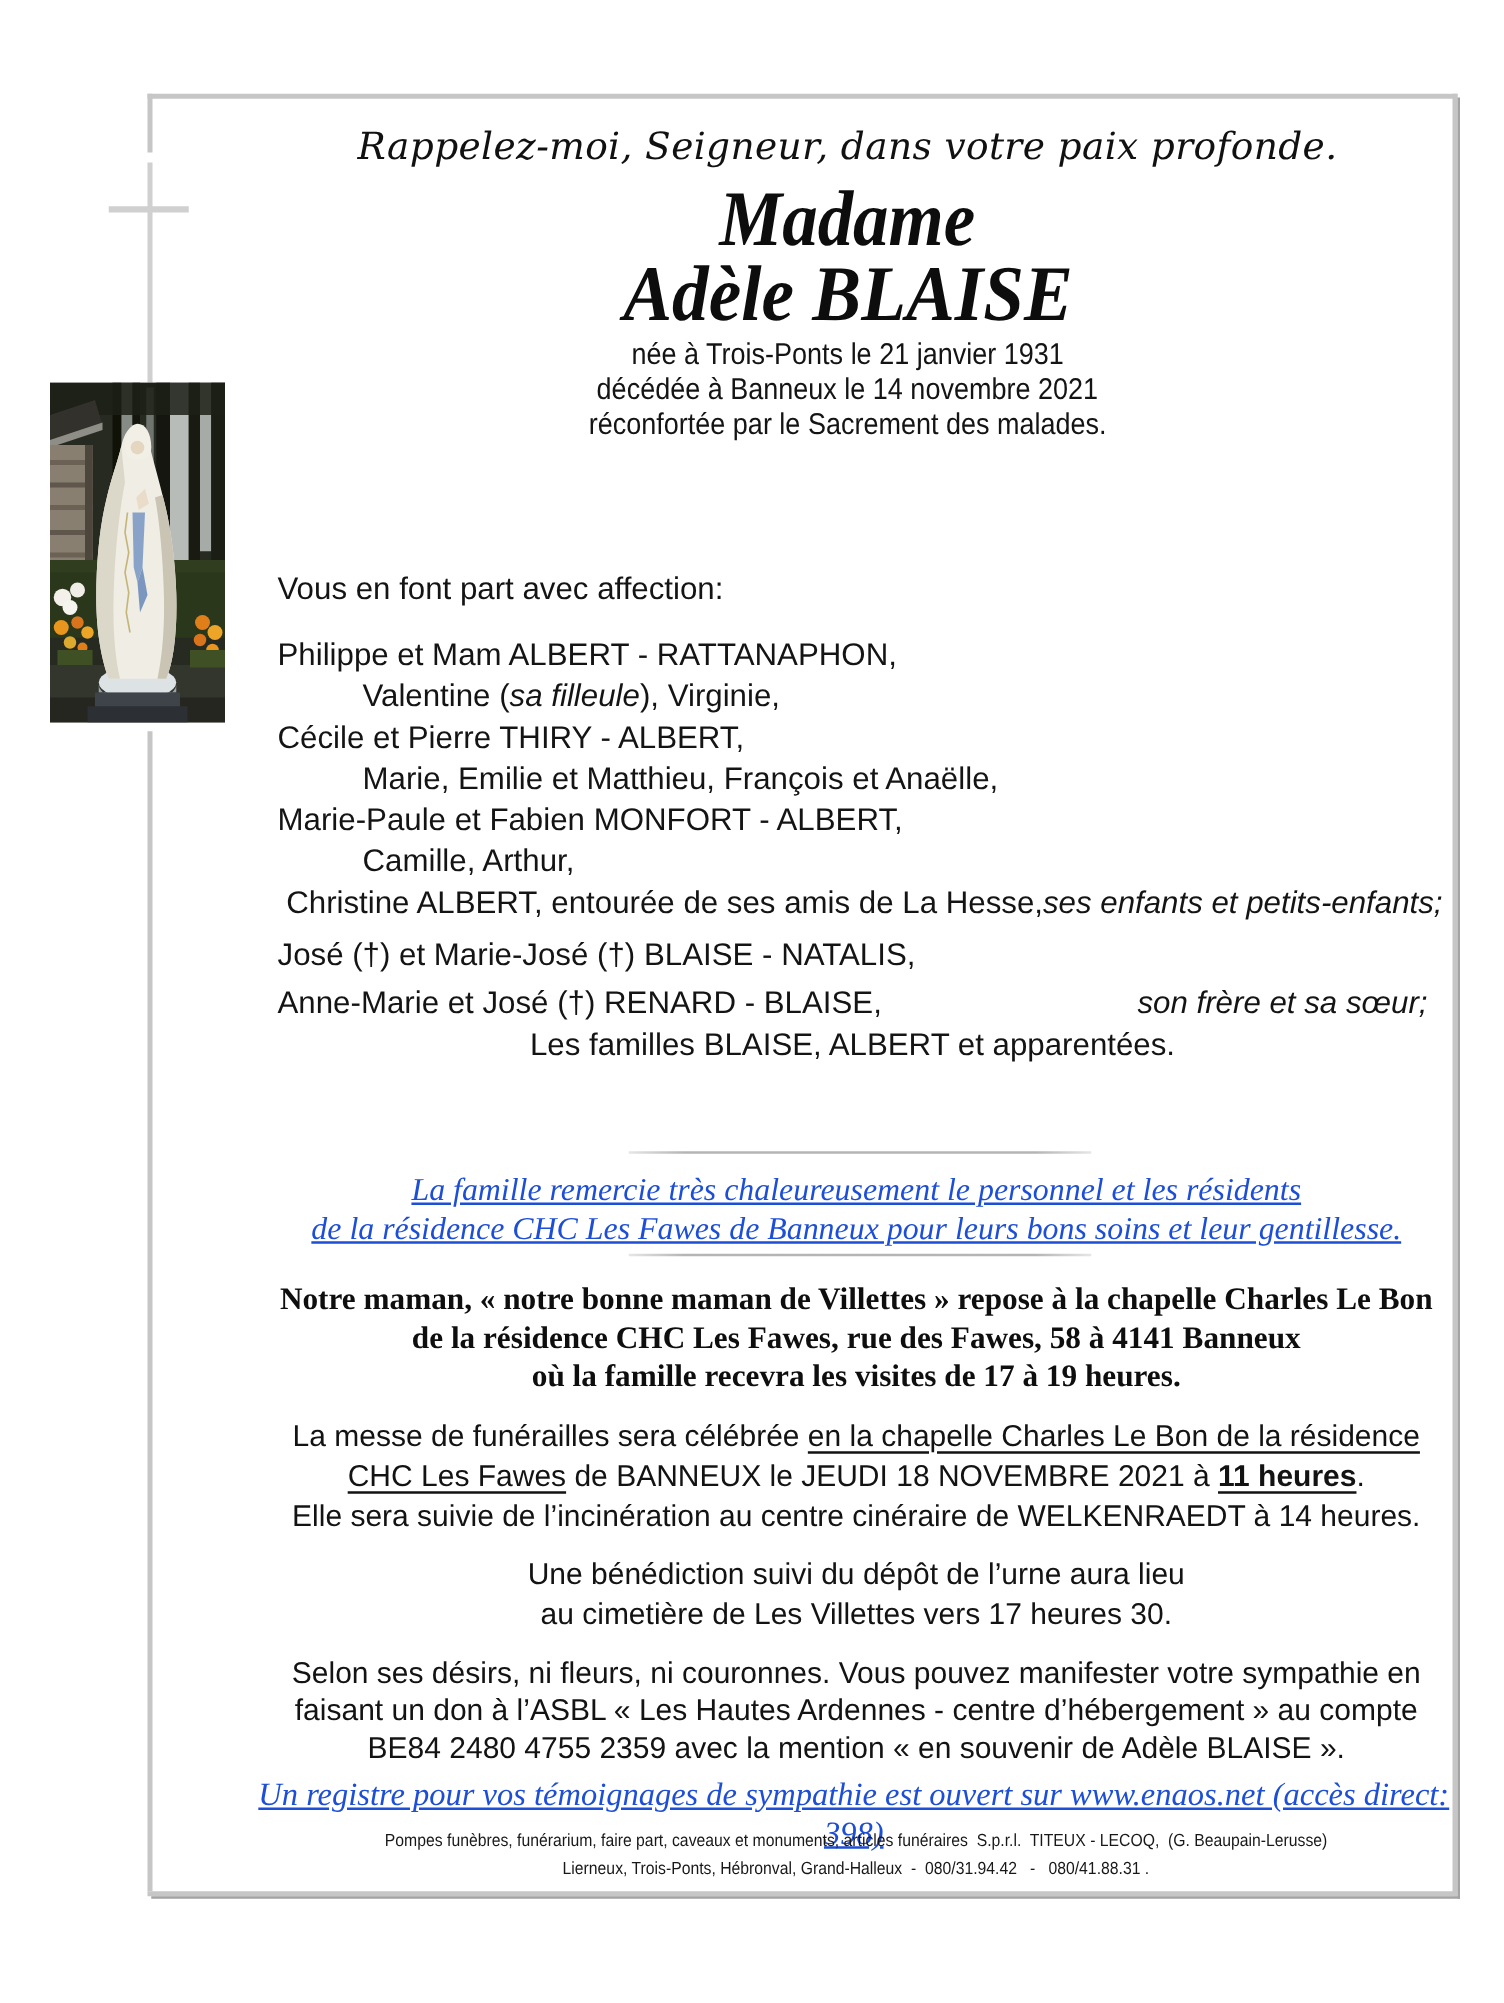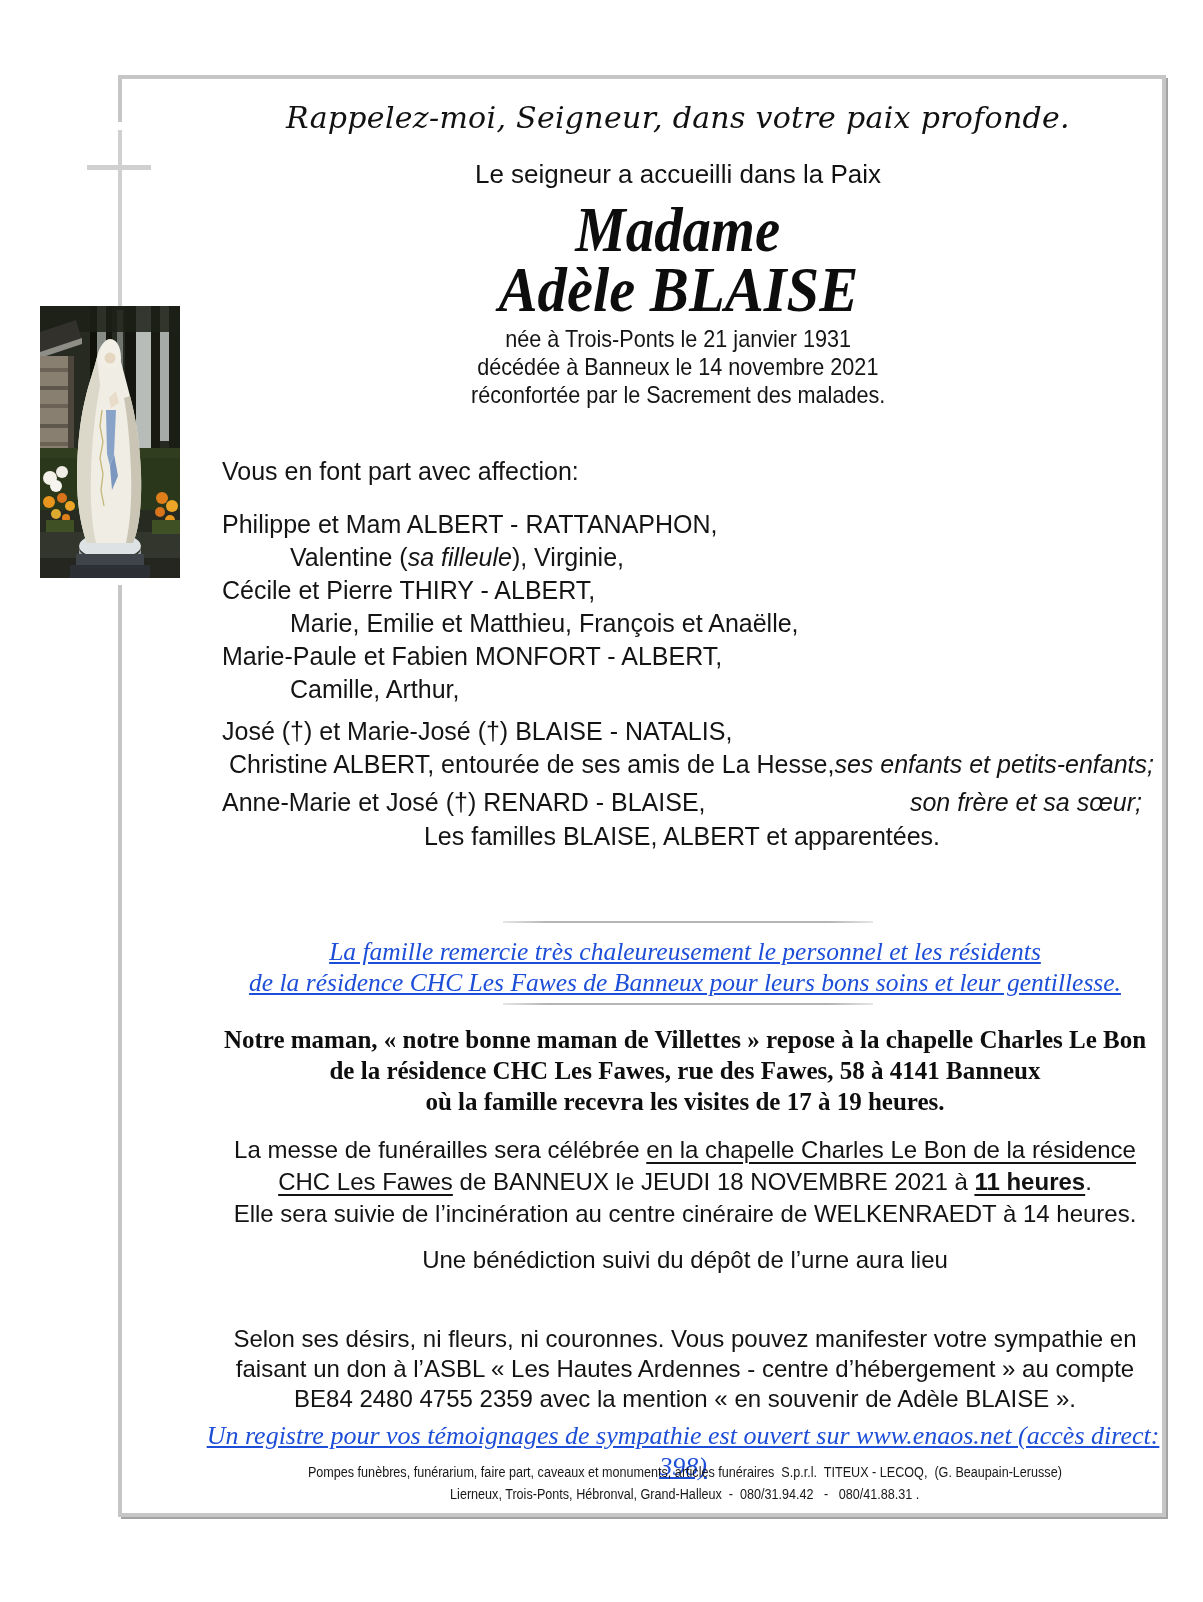--- a/index.html
+++ b/index.html
@@ -120,21 +120,20 @@
     <polygon points="69,92 76,85 79,97 71,102" fill="#e9dcc8"></polygon>
 
     <path d="M66,104 L76,104 L74,148 L70,160 L67,148 Z" fill="#89a3c8"></path>
     <path d="M70,160 L74,148 L78,170 L72,184 Z" fill="#7b97bf"></path>
 
     <polyline points="62,104 60,120 63,136 60,152 63,168 61,184 64,200" fill="none" stroke="#b9a75e" stroke-width="1.3" opacity="0.8"></polyline>
   </svg>
 
   <div class="abs center-col" style="top:100px;">
     <div class="epigraph">Rappelez-moi, Seigneur, dans votre paix profonde.</div>
-    <div class="intro" style="margin-top:24px;">Le seigneur a accueilli dans la Paix</div>
     <div class="title" style="margin-top:10px;"><span class="cx" style="transform:scaleX(.9);">Madame</span></div>
     <div class="title"><span class="cx" style="transform:scaleX(.93);">Adèle BLAISE</span></div>
     <div class="dates" style="margin-top:5px;">
       <div><span class="cx">née à Trois-Ponts le 21 janvier 1931</span></div>
       <div><span class="cx">décédée à Banneux le 14 novembre 2021</span></div>
       <div><span class="cx">réconfortée par le Sacrement des malades.</span></div>
     </div>
   </div>
 
   <div class="abs list" style="top:457px;">
@@ -152,26 +151,26 @@
       </div>
     <div class="row">
         <span class="lt ind">Marie, Emilie et Matthieu, François et Anaëlle,</span>
       </div>
     <div class="row">
         <span class="lt">Marie-Paule et Fabien MONFORT - ALBERT,</span>
       </div>
     <div class="row">
         <span class="lt ind">Camille, Arthur,</span>
       </div>
+    <div class="row">
+        <span class="lt"> Christine ALBERT, entourée de ses amis de La Hesse,</span>
+        <span class="rel">ses enfants et petits-enfants;</span>
+      </div>
     <div class="row" style="margin-top:9px;">
         <span class="lt">José (†) et Marie-José (†) BLAISE - NATALIS,</span>
-      </div>
-    <div class="row">
-        <span class="lt"> Christine ALBERT, entourée de ses amis de La Hesse,</span>
-        <span class="rel">ses enfants et petits-enfants;</span>
       </div>
     <div class="row" style="margin-top:5px;">
         <span class="lt">Anne-Marie et José (†) RENARD - BLAISE,</span>
         <span class="rel">son frère et sa sœur;</span>
       </div>
     <div class="row" style="margin-top:1px;justify-content:center;">
         <span class="lt">Les familles BLAISE, ALBERT et apparentées.</span>
       </div>
   </div>
 
@@ -189,20 +188,21 @@
   </div>
 
   <div class="abs center-col para" style="top:1134px; left:204px;">
     <div><span>La messe de funérailles sera célébrée </span><span class="u">en la chapelle Charles Le Bon de la résidence</span></div>
     <div><span class="u">CHC Les Fawes</span><span> de BANNEUX le JEUDI 18 NOVEMBRE 2021 à </span><span class="bu">11 heures</span><span>.</span></div>
     <div>Elle sera suivie de l’incinération au centre cinéraire de WELKENRAEDT à 14 heures.</div>
   </div>
 
   <div class="abs center-col para" style="top:1244px; left:204px;">
     <div>Une bénédiction suivi du dépôt de l’urne aura lieu</div>
+    <div>au cimetière de Les Villettes vers 17 heures 30.</div>
   </div>
 
   <div class="abs center-col para3" style="top:1324px; left:204px;">
     <div>Selon ses désirs, ni fleurs, ni couronnes. Vous pouvez manifester votre sympathie en</div>
     <div>faisant un don à l’ASBL « Les Hautes Ardennes - centre d’hébergement » au compte</div>
     <div>BE84 2480 4755 2359 avec la mention « en souvenir de Adèle BLAISE ».</div>
   </div>
 
   <div class="abs center-col serif-it" style="top:1420px; left:200px; font-size:26px;">Un registre pour vos témoignages de sympathie est ouvert sur www.enaos.net (accès direct: 398)</div>
 

